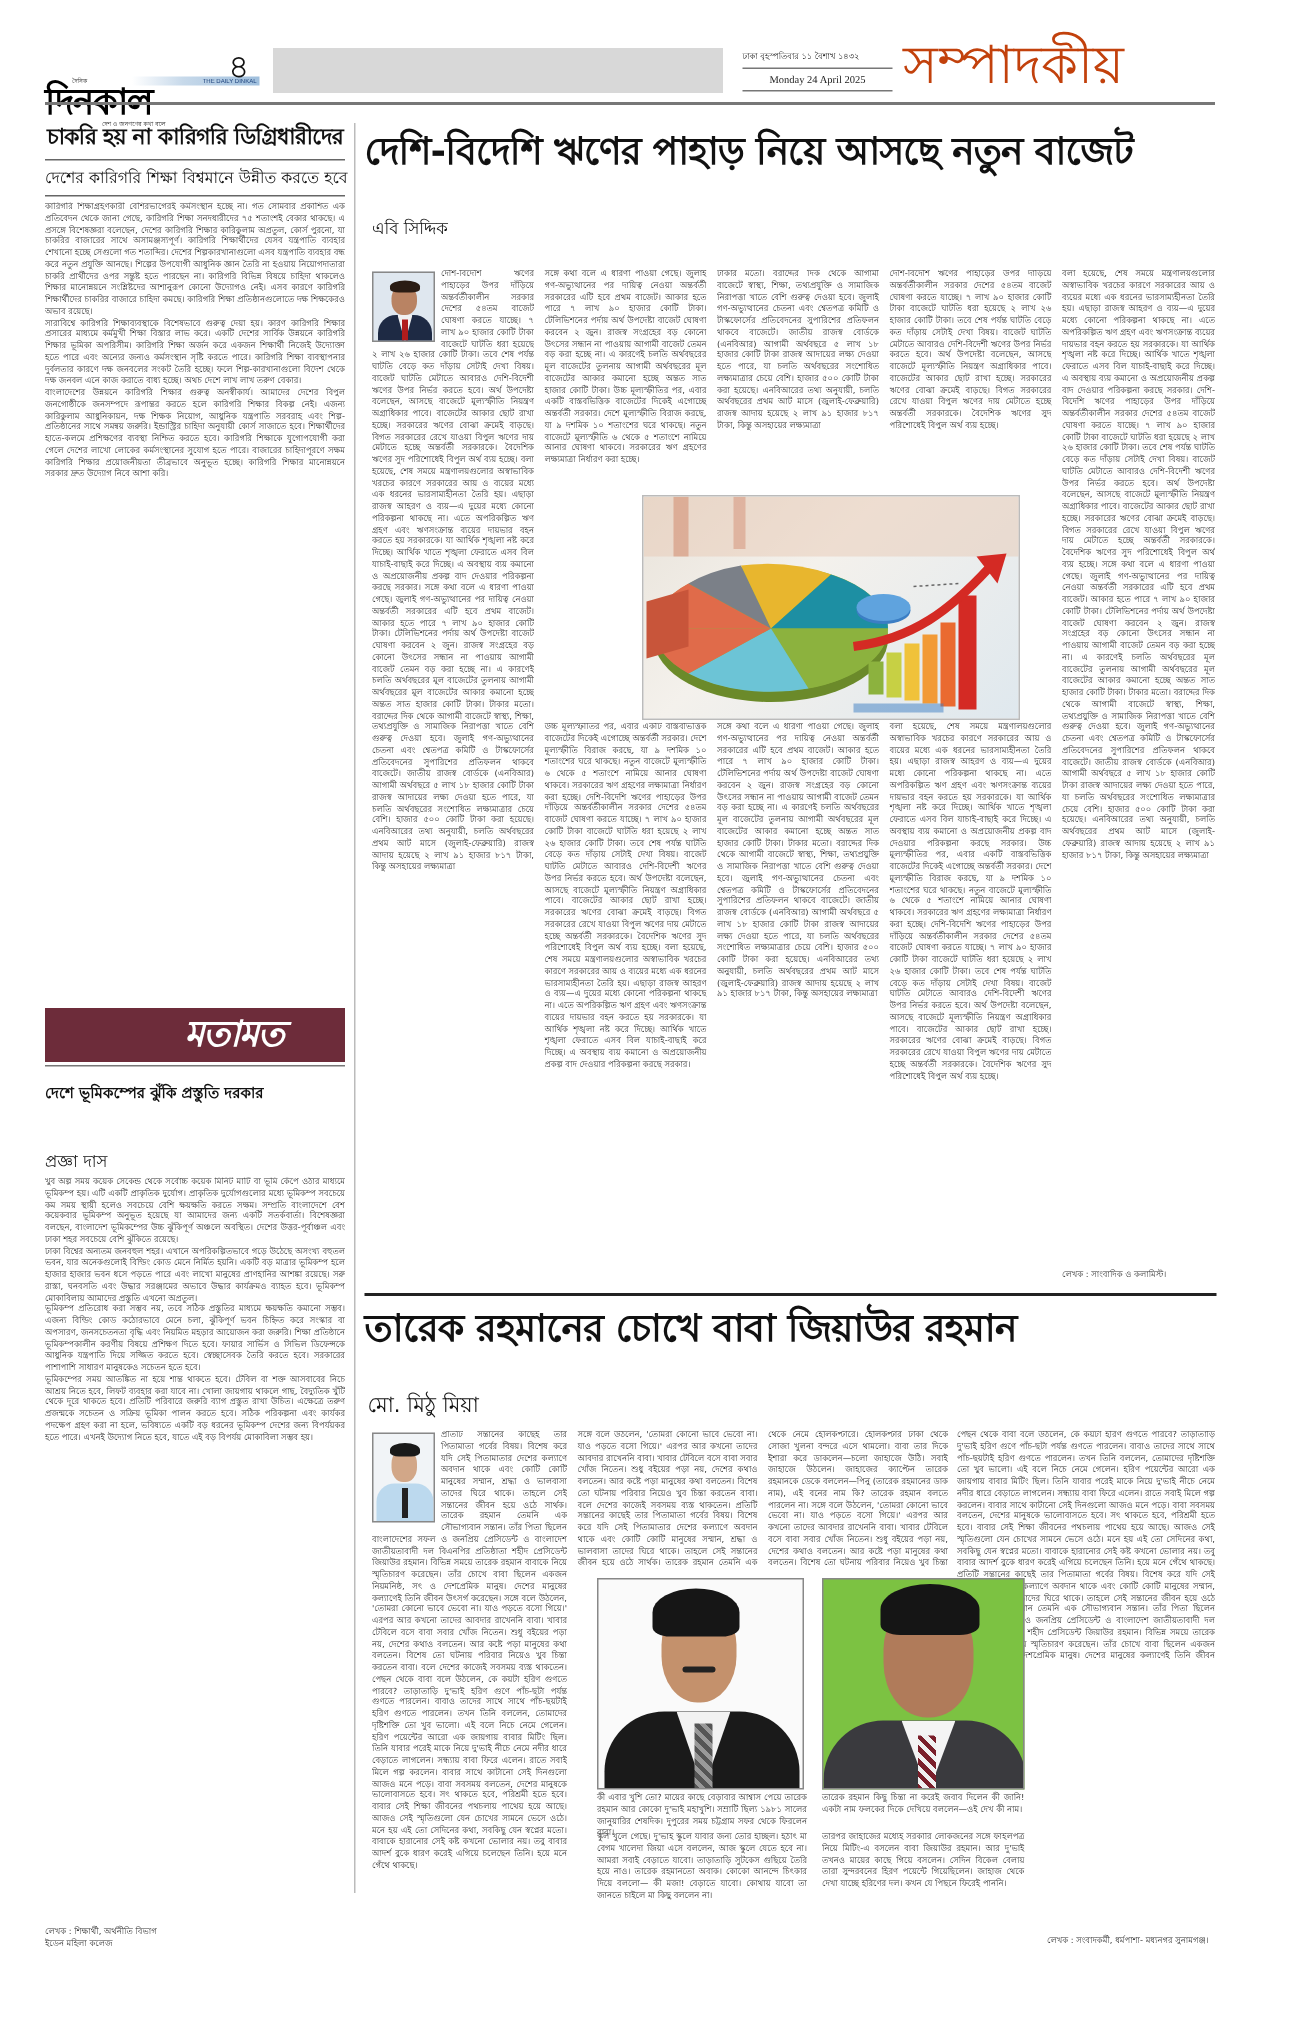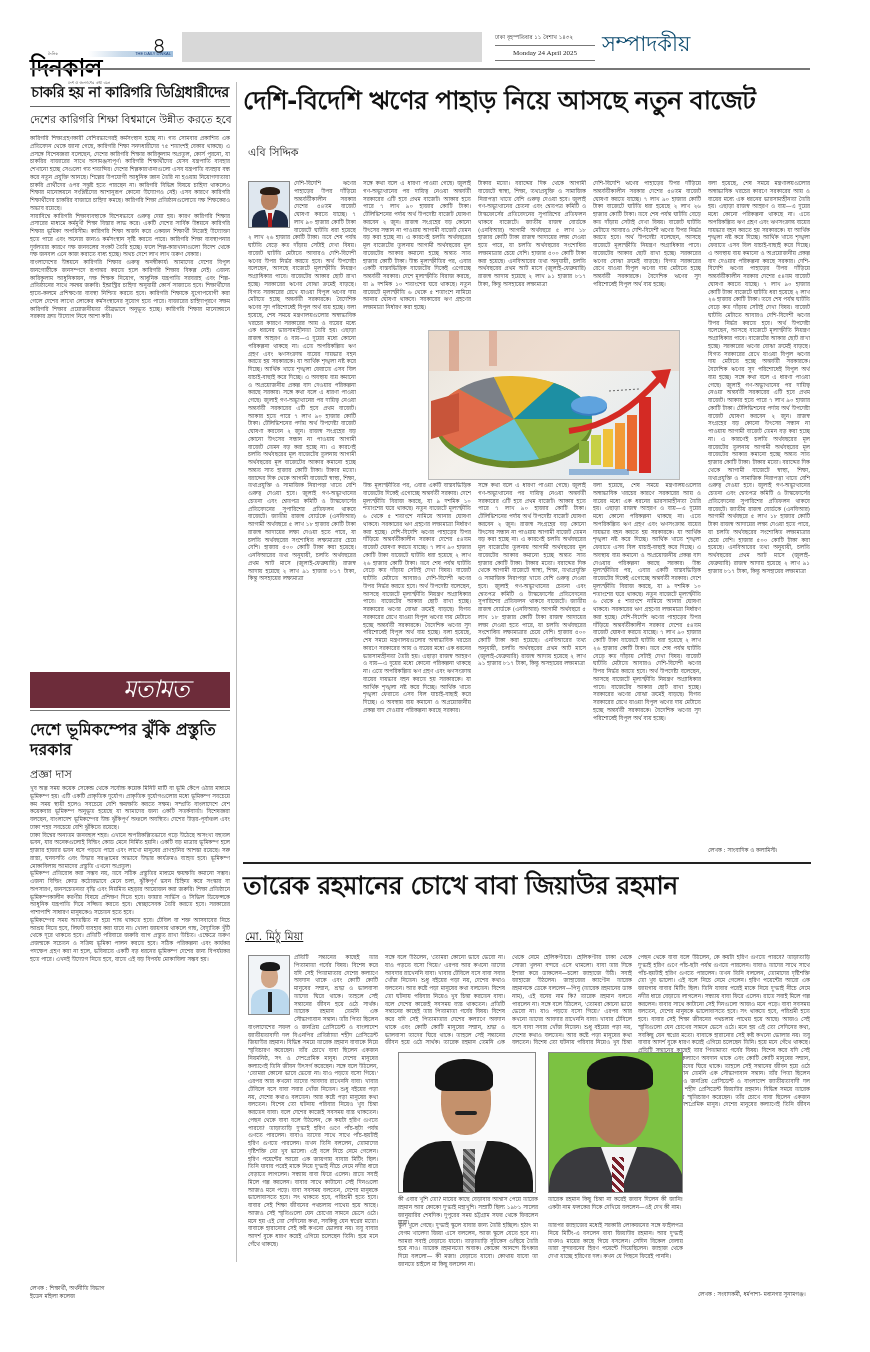--- a/index.html
+++ b/index.html
@@ -11,40 +11,40 @@
   .logo { position: absolute; left: 0; top: 0; width: 120px; height: 36px; margin-top: 20px; }
   .logo .small-top { position: absolute; left: 18px; top: 1px; font-size: 4px; color: #333; }
   .logo .eng { position: absolute; left: 58px; top: 1px; width: 85px; height: 6px; background: linear-gradient(90deg,#fff 0%, #c7d9ea 40%, #9fbfdd 100%); font-size: 4px; color: #1a3f7a; text-align: right; padding-right: 2px; line-height: 6px; font-family: "Liberation Sans", sans-serif; }
   .logo .name { position: absolute; left: 0; top: 4px; font-size: 24px; font-weight: bold; letter-spacing: -1px; line-height: 28px; color: #000; }
   .logo .tagline { position: absolute; left: 38px; top: 30px; font-size: 4px; color: #333; }
   .page-num { position: absolute; left: 122px; top: 2px; font-size: 22px; line-height: 28px; color: #111; font-family: "DejaVu Sans", sans-serif; }
   .mast-band { position: absolute; left: 152px; top: 2px; width: 300px; height: 30px; background: #d8d8d8; }
   .date-box { position: absolute; left: 465px; top: 4px; width: 100px; }
   .date-bn { font-size: 5.5px; color: #222; border-bottom: 1px solid #777; padding-bottom: 3px; white-space: nowrap; }
   .date-en { font-family: "Liberation Serif", serif; font-size: 7px; color: #222; padding-top: 3px; text-align: center; border-bottom: 1px solid #777; padding-bottom: 3px; }
-  .section-title { position: absolute; left: 572px; top: -4px; font-size: 21px; line-height: 36px; color: #0c4a6e; white-space: nowrap; }
+  .section-title { position: absolute; left: 572px; top: -4px; font-size: 35px; line-height: 36px; color: #c2410c; white-space: nowrap; }
   .mast-rule { position: absolute; left: 30px; top: 68px; width: 780px; height: 2px; background: #777; }
 
   
   .leftcol { position: absolute; left: 30px; top: 82px; width: 200px; }
   .ed-head { font-size: 14.5px; font-weight: bold; line-height: 20px; text-align: center; white-space: nowrap; letter-spacing: -0.5px; }
   .ed-rule { height: 1px; background: #666; margin: 4px 0 4px; }
   .ed-sub { font-size: 10.5px; line-height: 16px; text-align: right; white-space: nowrap; }
   .ed-rule2 { height: 1px; background: #666; margin: 3px 0 4px; }
   .body-text { font-size: 5.6px; line-height: 7.75px; text-align: justify; color: #333; hyphens: auto; }
   .body-text p { margin: 0; }
   .body-text p + p { text-indent: 0; }
   .ed-body { height: 512px; overflow: hidden; }
 
   .opinion-banner { position: absolute; left: 30px; top: 672px; width: 200px; height: 36px; background: #6d2c3a; overflow: hidden; }
   .opinion-banner .arc { position: absolute; left: 100px; top: -20px; width: 160px; height: 70px; border: 2px solid #fff; border-radius: 50%; border-left-color: transparent; border-bottom-color: transparent; }
-  .opinion-banner .word { position: absolute; left: 93px; top: 1px; color: #fff; font-size: 24px; line-height: 32px; font-style: italic; font-weight: normal; letter-spacing: -1px; }
+  .opinion-banner .word { position: absolute; left: 93px; top: 1px; color: #fff; font-size: 24px; line-height: 32px; font-style: italic; font-weight: bold; letter-spacing: -1px; }
   .banner-rule { position: absolute; left: 30px; top: 710px; width: 200px; height: 1px; background: #777; }
 
-  .op-head { position: absolute; left: 30px; top: 720px; width: 200px; font-size: 16px; line-height: 20px; font-weight: bold; }
+  .op-head { position: absolute; left: 30px; top: 720px; width: 200px; font-size: 10px; line-height: 20px; font-weight: bold; }
   .op-byline { position: absolute; left: 30px; top: 768px; width: 200px; font-size: 11px; line-height: 14px; }
   .op-body { position: absolute; left: 30px; top: 785px; width: 200px; height: 460px; overflow: hidden; }
   .op-footer { position: absolute; left: 30px; top: 1284px; width: 200px; font-size: 5.6px; line-height: 8px; color: #333; }
 
   .vrule { position: absolute; left: 236px; top: 82px; width: 1px; height: 1180px; background: #bbb; }
 
   
   .main-head { position: absolute; left: 243px; top: 84px; width: 570px; font-size: 25px; line-height: 34px; font-weight: bold; white-space: nowrap; letter-spacing: -0.6px; }
   .main-byline { position: absolute; left: 248px; top: 146px; font-size: 11px; line-height: 14px; }
 
@@ -61,21 +61,21 @@
   .author-photo .suit { position: absolute; left: 3px; top: 28px; width: 36px; height: 22px; border-radius: 12px 12px 0 0; background: #1e2a44; }
   .author-photo .shirt { position: absolute; left: 16px; top: 28px; width: 10px; height: 18px; background: #f0f0f0; clip-path: polygon(0 0,100% 0,50% 100%); }
   .author-photo .tie { position: absolute; left: 19px; top: 31px; width: 4px; height: 14px; background: #b01c1c; }
 
   .chart-image { position: absolute; left: 428px; top: 330px; width: 252px; height: 150px; overflow: hidden; border: 1px solid #bbb; background: linear-gradient(135deg,#e9e3da 0%, #f4f1ec 40%, #dfe8ee 100%); }
 
   .h-rule { position: absolute; left: 243px; top: 862px; width: 568px; height: 2px; background: #222; }
 
   
   .low-head { position: absolute; left: 243px; top: 868px; width: 570px; font-size: 25px; line-height: 36px; font-weight: bold; white-space: nowrap; letter-spacing: -0.4px; }
-  .low-byline { position: absolute; left: 245px; top: 930px; font-size: 11px; line-height: 14px; text-decoration: underline; }
+  .low-byline { position: absolute; left: 245px; top: 930px; font-size: 14px; line-height: 14px; }
   .lcol { position: absolute; top: 954px; }
   .l1 { left: 248px; width: 130px; }
   .l2 { left: 385px; width: 120px; }
   .l3 { left: 512px; width: 120px; }
   .l4 { left: 638px; width: 172px; }
 
   .author-photo2 { float: left; width: 42px; height: 60px; margin: 1px 4px 2px 0; border: 1px solid #888; position: relative; overflow: hidden; background: #f1f4f7; }
   .author-photo2 .face { position: absolute; left: 12px; top: 10px; width: 17px; height: 22px; border-radius: 45%; background: #d2a788; }
   .author-photo2 .hair { position: absolute; left: 11px; top: 6px; width: 20px; height: 9px; border-radius: 50% 50% 30% 30%; background: #1a1a1a; }
   .author-photo2 .shirt { position: absolute; left: 2px; top: 33px; width: 38px; height: 30px; border-radius: 12px 12px 0 0; background: #bcd9ee; }

